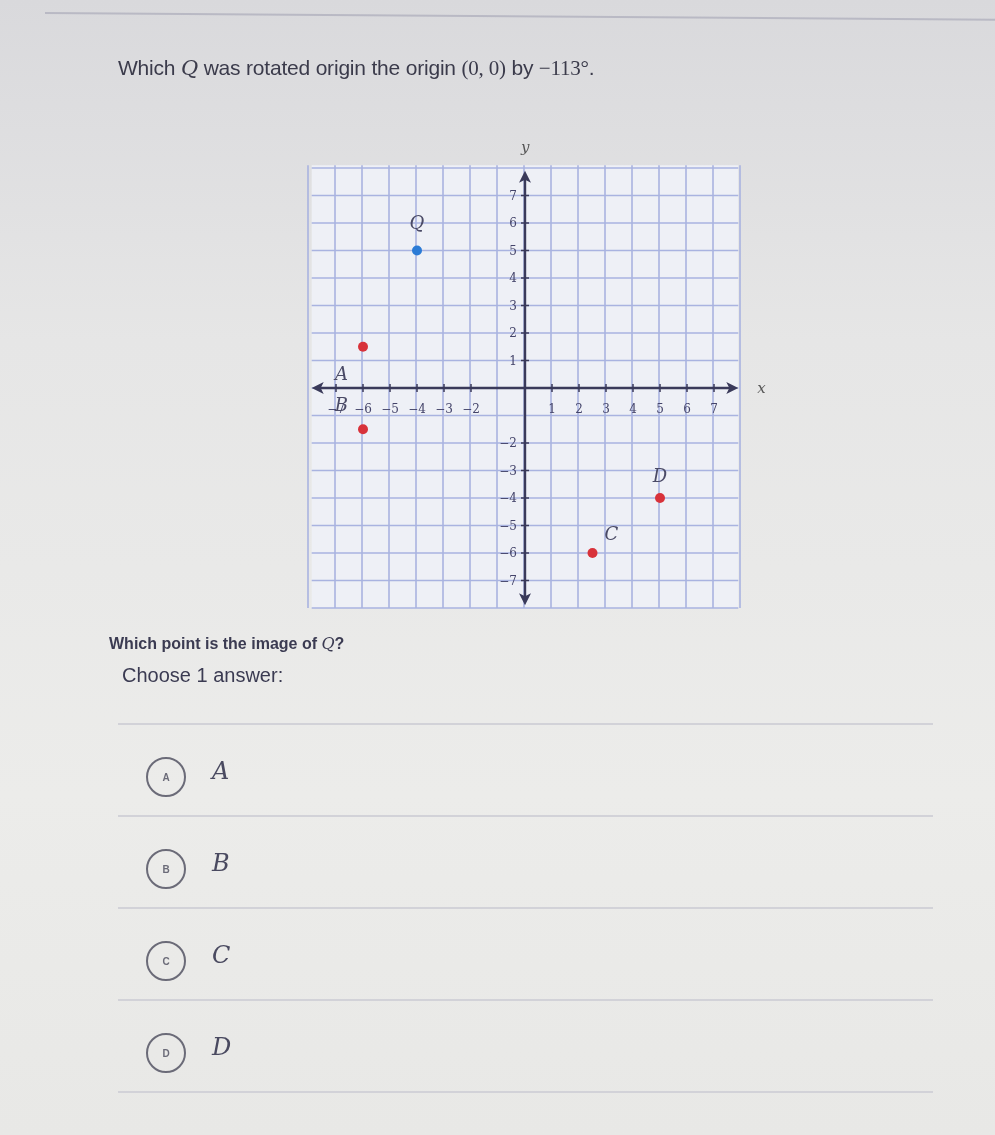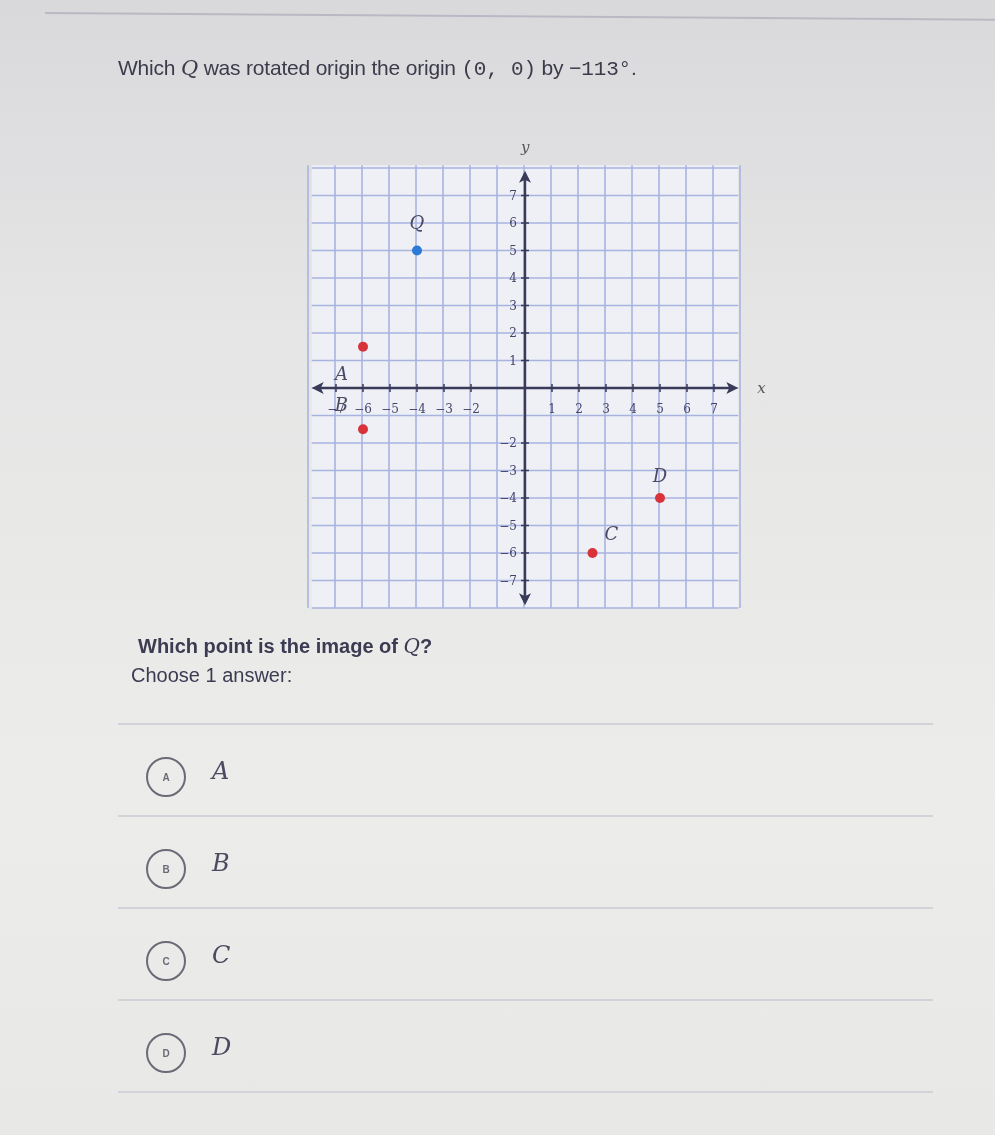--- a/index.html
+++ b/index.html
@@ -12,30 +12,30 @@
   }
   .top-rule {
     position: absolute; left: 45px; top: 12px; width: 950px; height: 2px;
     background: #b9b9c4; transform: rotate(0.4deg); transform-origin: left;
   }
   .prompt {
     position: absolute; left: 118px; top: 56px;
     font-size: 21px; color: #3b3b4b; letter-spacing: -0.2px;
   }
   .prompt .math { font-family: "DejaVu Serif", serif; font-style: italic; }
-  .prompt .mathr { font-family: Liberation Mono, monospace; }
+  .prompt .mathr { font-family: Liberation Serif, serif; }
   .graph { position: absolute; left: 300px; top: 125px; width: 480px; height: 490px; }
   .question {
-    position: absolute; left: 138px; top: 634px;
-    font-size: 20px; font-weight: bold; color: #3b3b52;
+    position: absolute; left: 109px; top: 634px;
+    font-size: 16px; font-weight: bold; color: #3b3b52;
   }
   .question .math { font-family: "DejaVu Serif", serif; font-style: italic; font-weight: normal; }
   .instruction {
     position: absolute; left: 122px; top: 664px;
-    font-size: 20px; color: #3b3b52; margin-left: 9px;
+    font-size: 20px; color: #3b3b52;
   }
   .choices { position: absolute; left: 118px; top: 723px; width: 815px; }
   .choice {
     position: relative; height: 90px; border-top: 2px solid #d2d2d8;
     cursor: pointer;
   }
   .choice .radio {
     position: absolute; left: 28px; top: 32px; width: 40px; height: 40px;
     border: 2px solid #6b6b78; border-radius: 50%; box-sizing: border-box;
     display: flex; align-items: center; justify-content: center;

